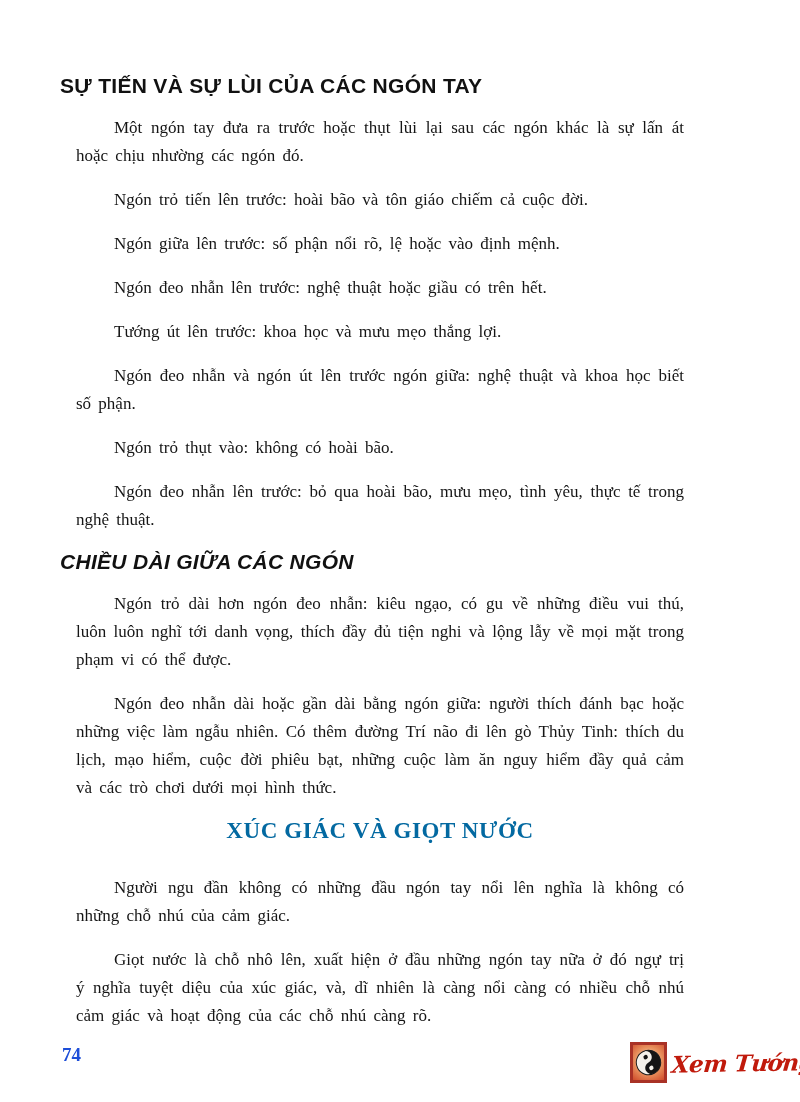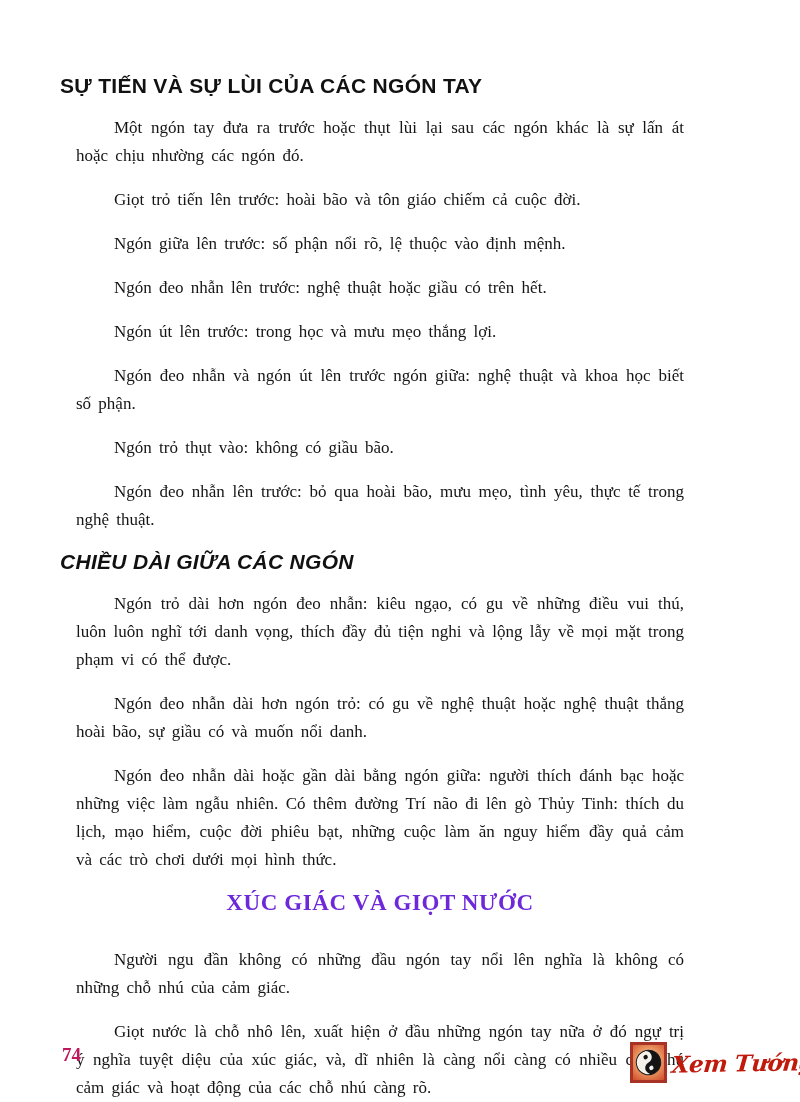--- a/index.html
+++ b/index.html
@@ -39,29 +39,29 @@
     margin: 16px;
   }
   .chapter-title {
     font-family: "Liberation Serif", serif;
     font-weight: 700;
     font-size: 23px;
     letter-spacing: 0.6px;
     text-align: center;
     text-indent: 0;
     margin: 16px 0 30px 0;
-    color: #6d28d9;
+    color: #0369a1;
   }
   .page-number {
     position: absolute;
     left: 62px; top: 1044px;
     font-family: "Liberation Serif", serif;
     font-weight: 700;
     font-size: 19px;
-    color: #be185d;
+    color: #1d4ed8;
   }
   .watermark {
     position: absolute;
     left: 630px; top: 1042px;
     display: flex;
     align-items: center;
     gap: 5px;
   }
   .yin-yang-box {
     width: 37px; height: 41px;
@@ -84,32 +84,31 @@
   }
 </style>
 </head>
 <body>
 
 <div class="page">
 
   <h1 class="sans-heading">SỰ TIẾN VÀ SỰ LÙI CỦA CÁC NGÓN TAY</h1>
 
   <p class="para">Một ngón tay đưa ra trước hoặc thụt lùi lại sau các ngón khác là sự lấn át hoặc chịu nhường các ngón đó.</p>
-  <p class="para">Giọt trỏ tiến lên trước: hoài bão và tôn giáo chiếm cả cuộc đời.</p>
-  <p class="para">Ngón giữa lên trước: số phận nổi rõ, lệ thuộc vào định mệnh.</p>
+  <p class="para">Ngón trỏ tiến lên trước: hoài bão và tôn giáo chiếm cả cuộc đời.</p>
+  <p class="para">Ngón giữa lên trước: số phận nổi rõ, lệ hoặc vào định mệnh.</p>
   <p class="para">Ngón đeo nhẫn lên trước: nghệ thuật hoặc giầu có trên hết.</p>
-  <p class="para">Ngón út lên trước: trong học và mưu mẹo thắng lợi.</p>
+  <p class="para">Tướng út lên trước: khoa học và mưu mẹo thắng lợi.</p>
   <p class="para">Ngón đeo nhẫn và ngón út lên trước ngón giữa: nghệ thuật và khoa học biết số phận.</p>
-  <p class="para">Ngón trỏ thụt vào: không có giầu bão.</p>
+  <p class="para">Ngón trỏ thụt vào: không có hoài bão.</p>
   <p class="para">Ngón đeo nhẫn lên trước: bỏ qua hoài bão, mưu mẹo, tình yêu, thực tế trong nghệ thuật.</p>
 
   <h2 class="sans-heading mid">CHIỀU DÀI GIỮA CÁC NGÓN</h2>
 
   <p class="para">Ngón trỏ dài hơn ngón đeo nhẫn: kiêu ngạo, có gu về những điều vui thú, luôn luôn nghĩ tới danh vọng, thích đầy đủ tiện nghi và lộng lẫy về mọi mặt trong phạm vi có thể được.</p>
-  <p class="para">Ngón đeo nhẫn dài hơn ngón trỏ: có gu về nghệ thuật hoặc nghệ thuật thắng hoài bão, sự giầu có và muốn nổi danh.</p>
   <p class="para">Ngón đeo nhẫn dài hoặc gần dài bằng ngón giữa: người thích đánh bạc hoặc những việc làm ngẫu nhiên. Có thêm đường Trí não đi lên gò Thủy Tinh: thích du lịch, mạo hiểm, cuộc đời phiêu bạt, những cuộc làm ăn nguy hiểm đầy quả cảm và các trò chơi dưới mọi hình thức.</p>
 
   <h2 class="chapter-title">XÚC GIÁC VÀ GIỌT NƯỚC</h2>
 
   <p class="para">Người ngu đần không có những đầu ngón tay nổi lên nghĩa là không có những chỗ nhú của cảm giác.</p>
   <p class="para">Giọt nước là chỗ nhô lên, xuất hiện ở đầu những ngón tay nữa ở đó ngự trị ý nghĩa tuyệt diệu của xúc giác, và, dĩ nhiên là càng nổi càng có nhiều chỗ nhú cảm giác và hoạt động của các chỗ nhú càng rõ.</p>
 
 </div>
 
 <div class="page-number">74</div>

